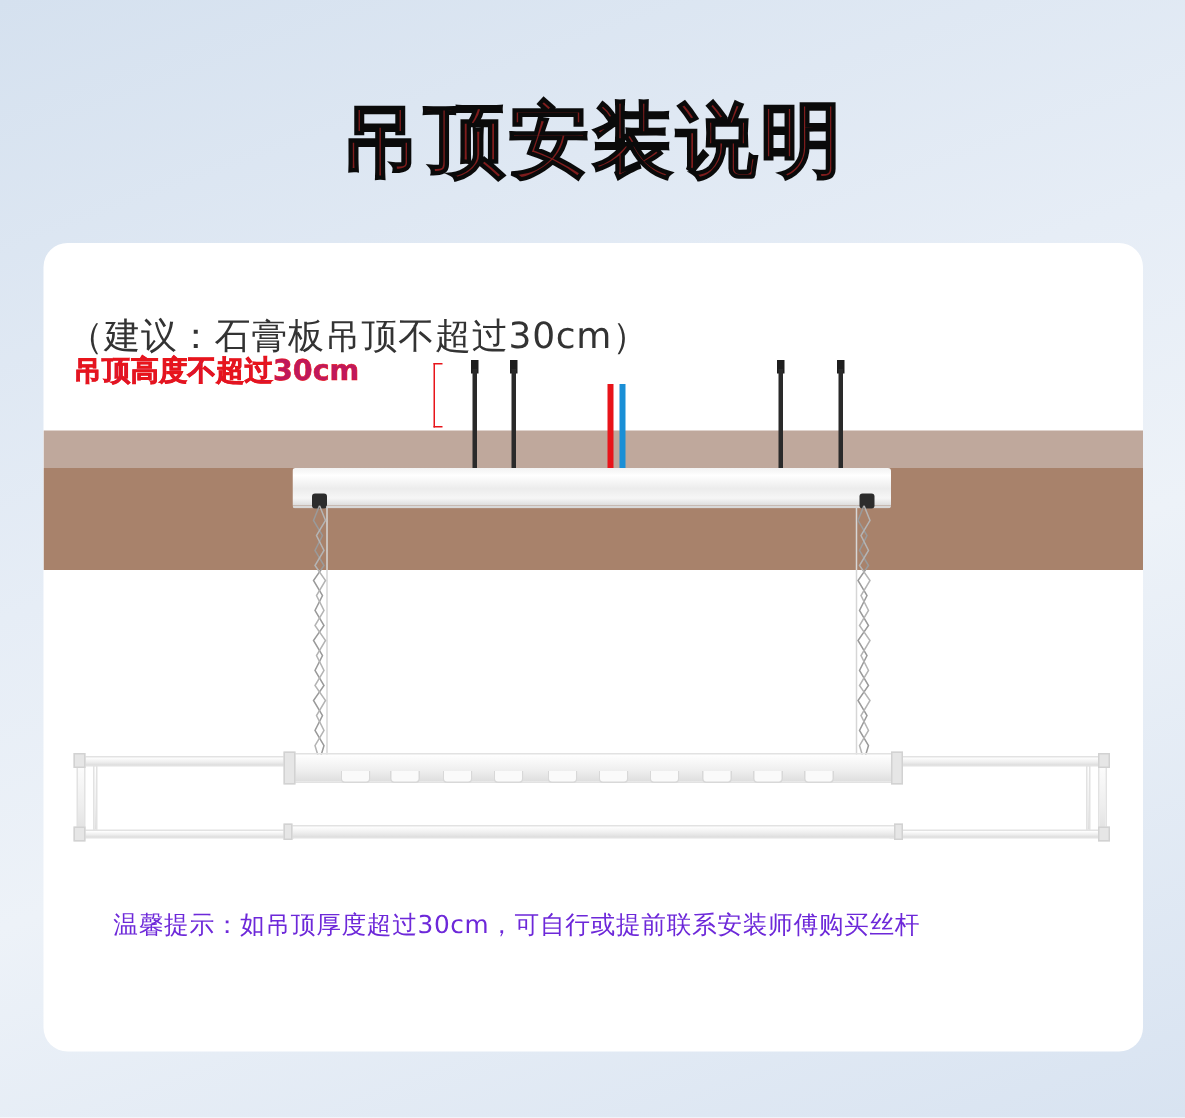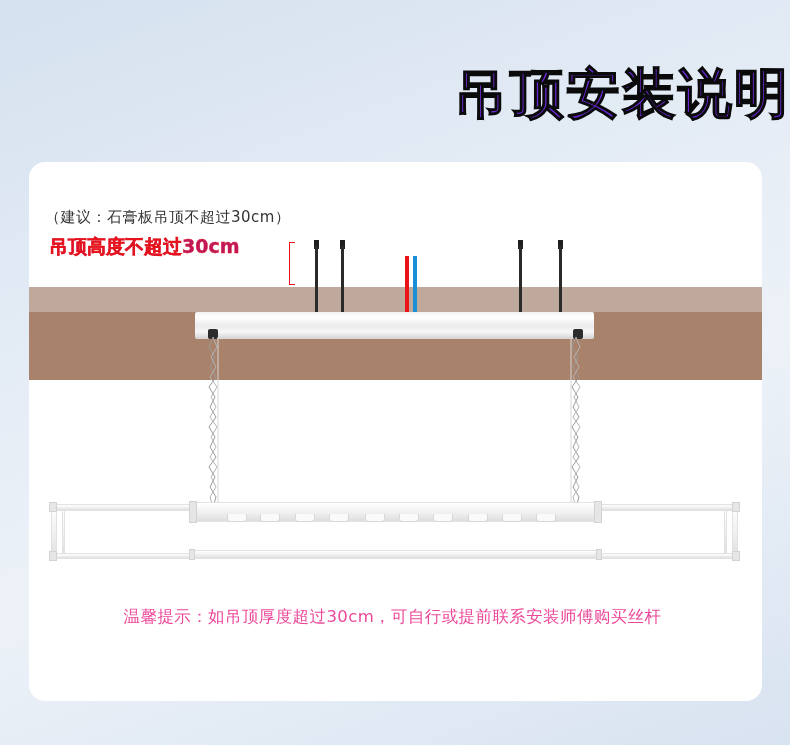--- a/index.html
+++ b/index.html
@@ -5,38 +5,38 @@
     * { margin: 0; padding: 0; box-sizing: border-box; }
     html, body { width: 790px; height: 745px; overflow: hidden; }
     body {
       position: relative;
       font-family: "DejaVu Sans", "Liberation Sans", sans-serif;
       background: linear-gradient(160deg, #d5e1ef 0%, #e6edf6 40%, #edf2f8 60%, #d8e3f1 100%);
     }
     .title {
       position: absolute;
       left: 0; top: 58px; width: 790px;
-      text-align: right;
+      text-align: center;
       font-size: 54px;
       font-weight: 900;
-      color: #6d28d9;
+      color: #7f1d1d;
       letter-spacing: 2px;
       -webkit-text-stroke: 1.2px #0a0a0a;
     }
     .card {
       position: absolute;
       left: 29px; top: 162px;
       width: 733px; height: 539px;
       background: #ffffff;
       border-radius: 16px;
       overflow: hidden;
     }
     .label {
       position: absolute;
-      font-size: 15px;
+      font-size: 24px;
       color: #333333;
       white-space: nowrap;
       letter-spacing: 0.5px;
     }
     .label-red {
       position: absolute;
       font-size: 19px;
       font-weight: bold;
       color: #be185d;
       white-space: nowrap;
@@ -104,24 +104,23 @@
       background: #fafafa;
       border: 1px solid #d8d8d8;
       border-top: none;
       border-radius: 0 0 3px 3px;
     }
     .tip {
       position: absolute;
       left: 0; top: 444px; width: 631px;
       text-align: center;
       font-size: 16.5px;
-      color: #ec4899;
+      color: #6d28d9;
       white-space: nowrap;
       letter-spacing: 0.4px;
-      margin-left: 48px;
     }
   </style>
 </head>
 <body>
 
 <div class="title">吊顶安装说明</div>
 
 <div class="card">
 
   <div class="label" style="left:16px; top:46px;">（建议：石膏板吊顶不超过30cm）</div>

